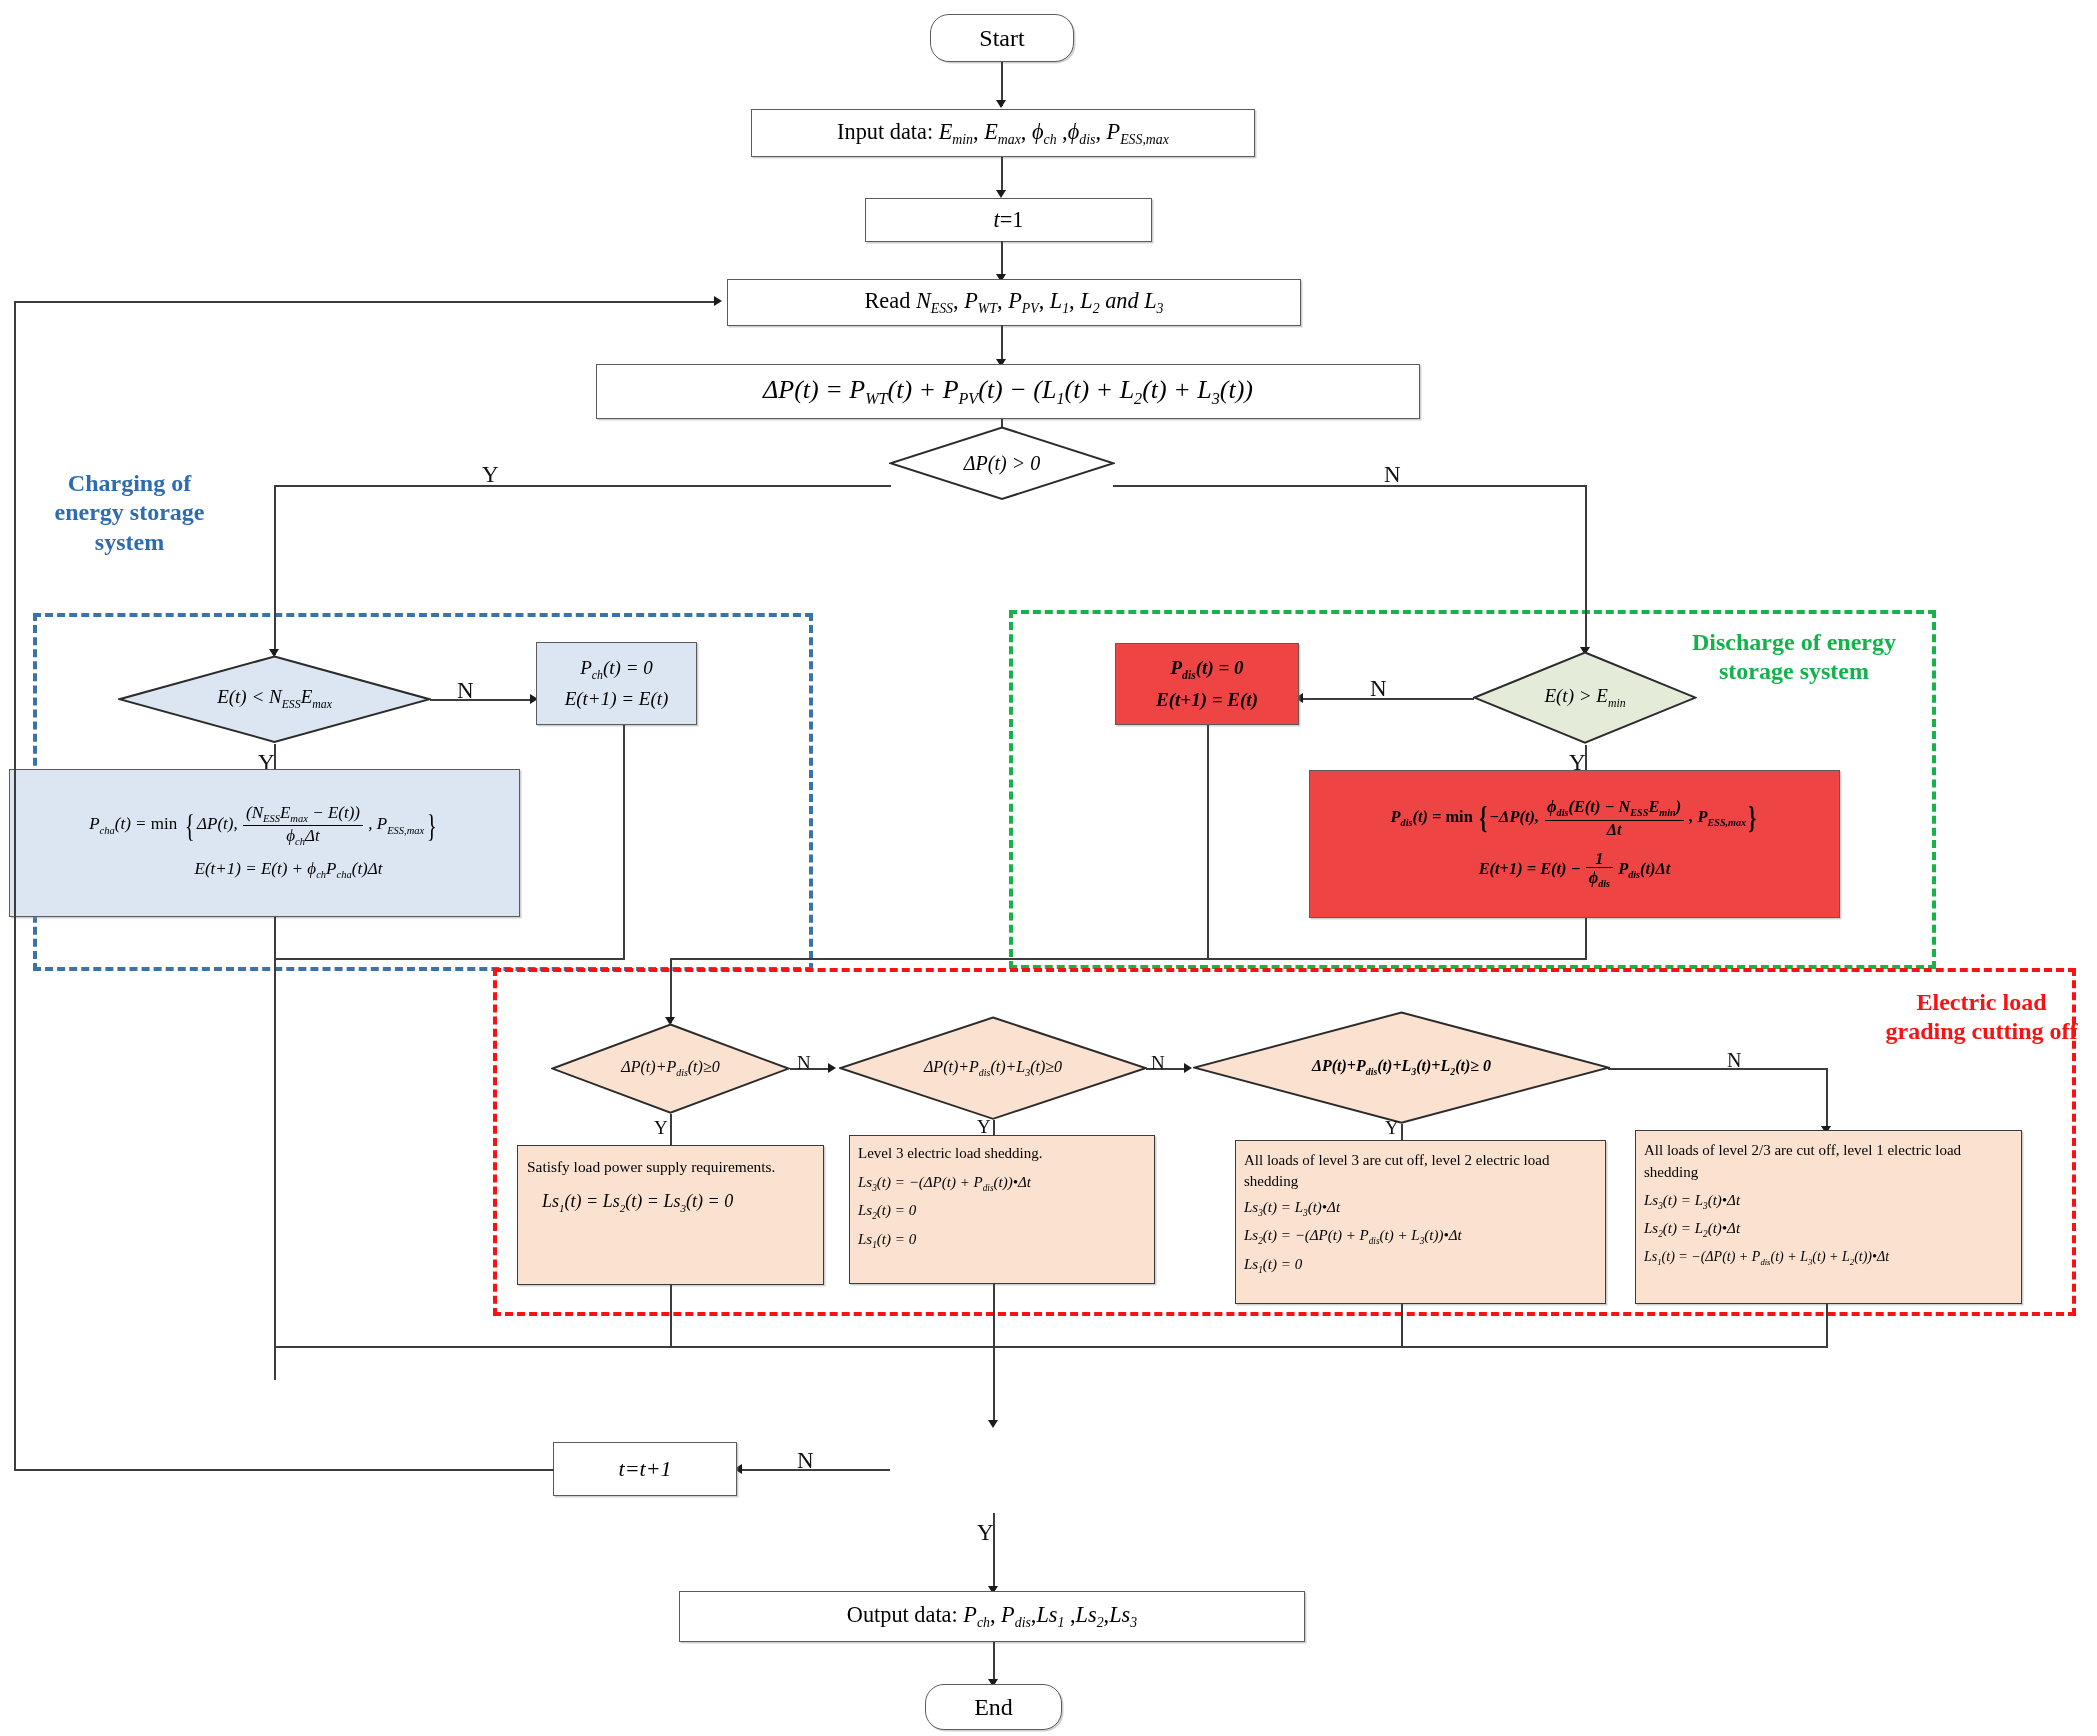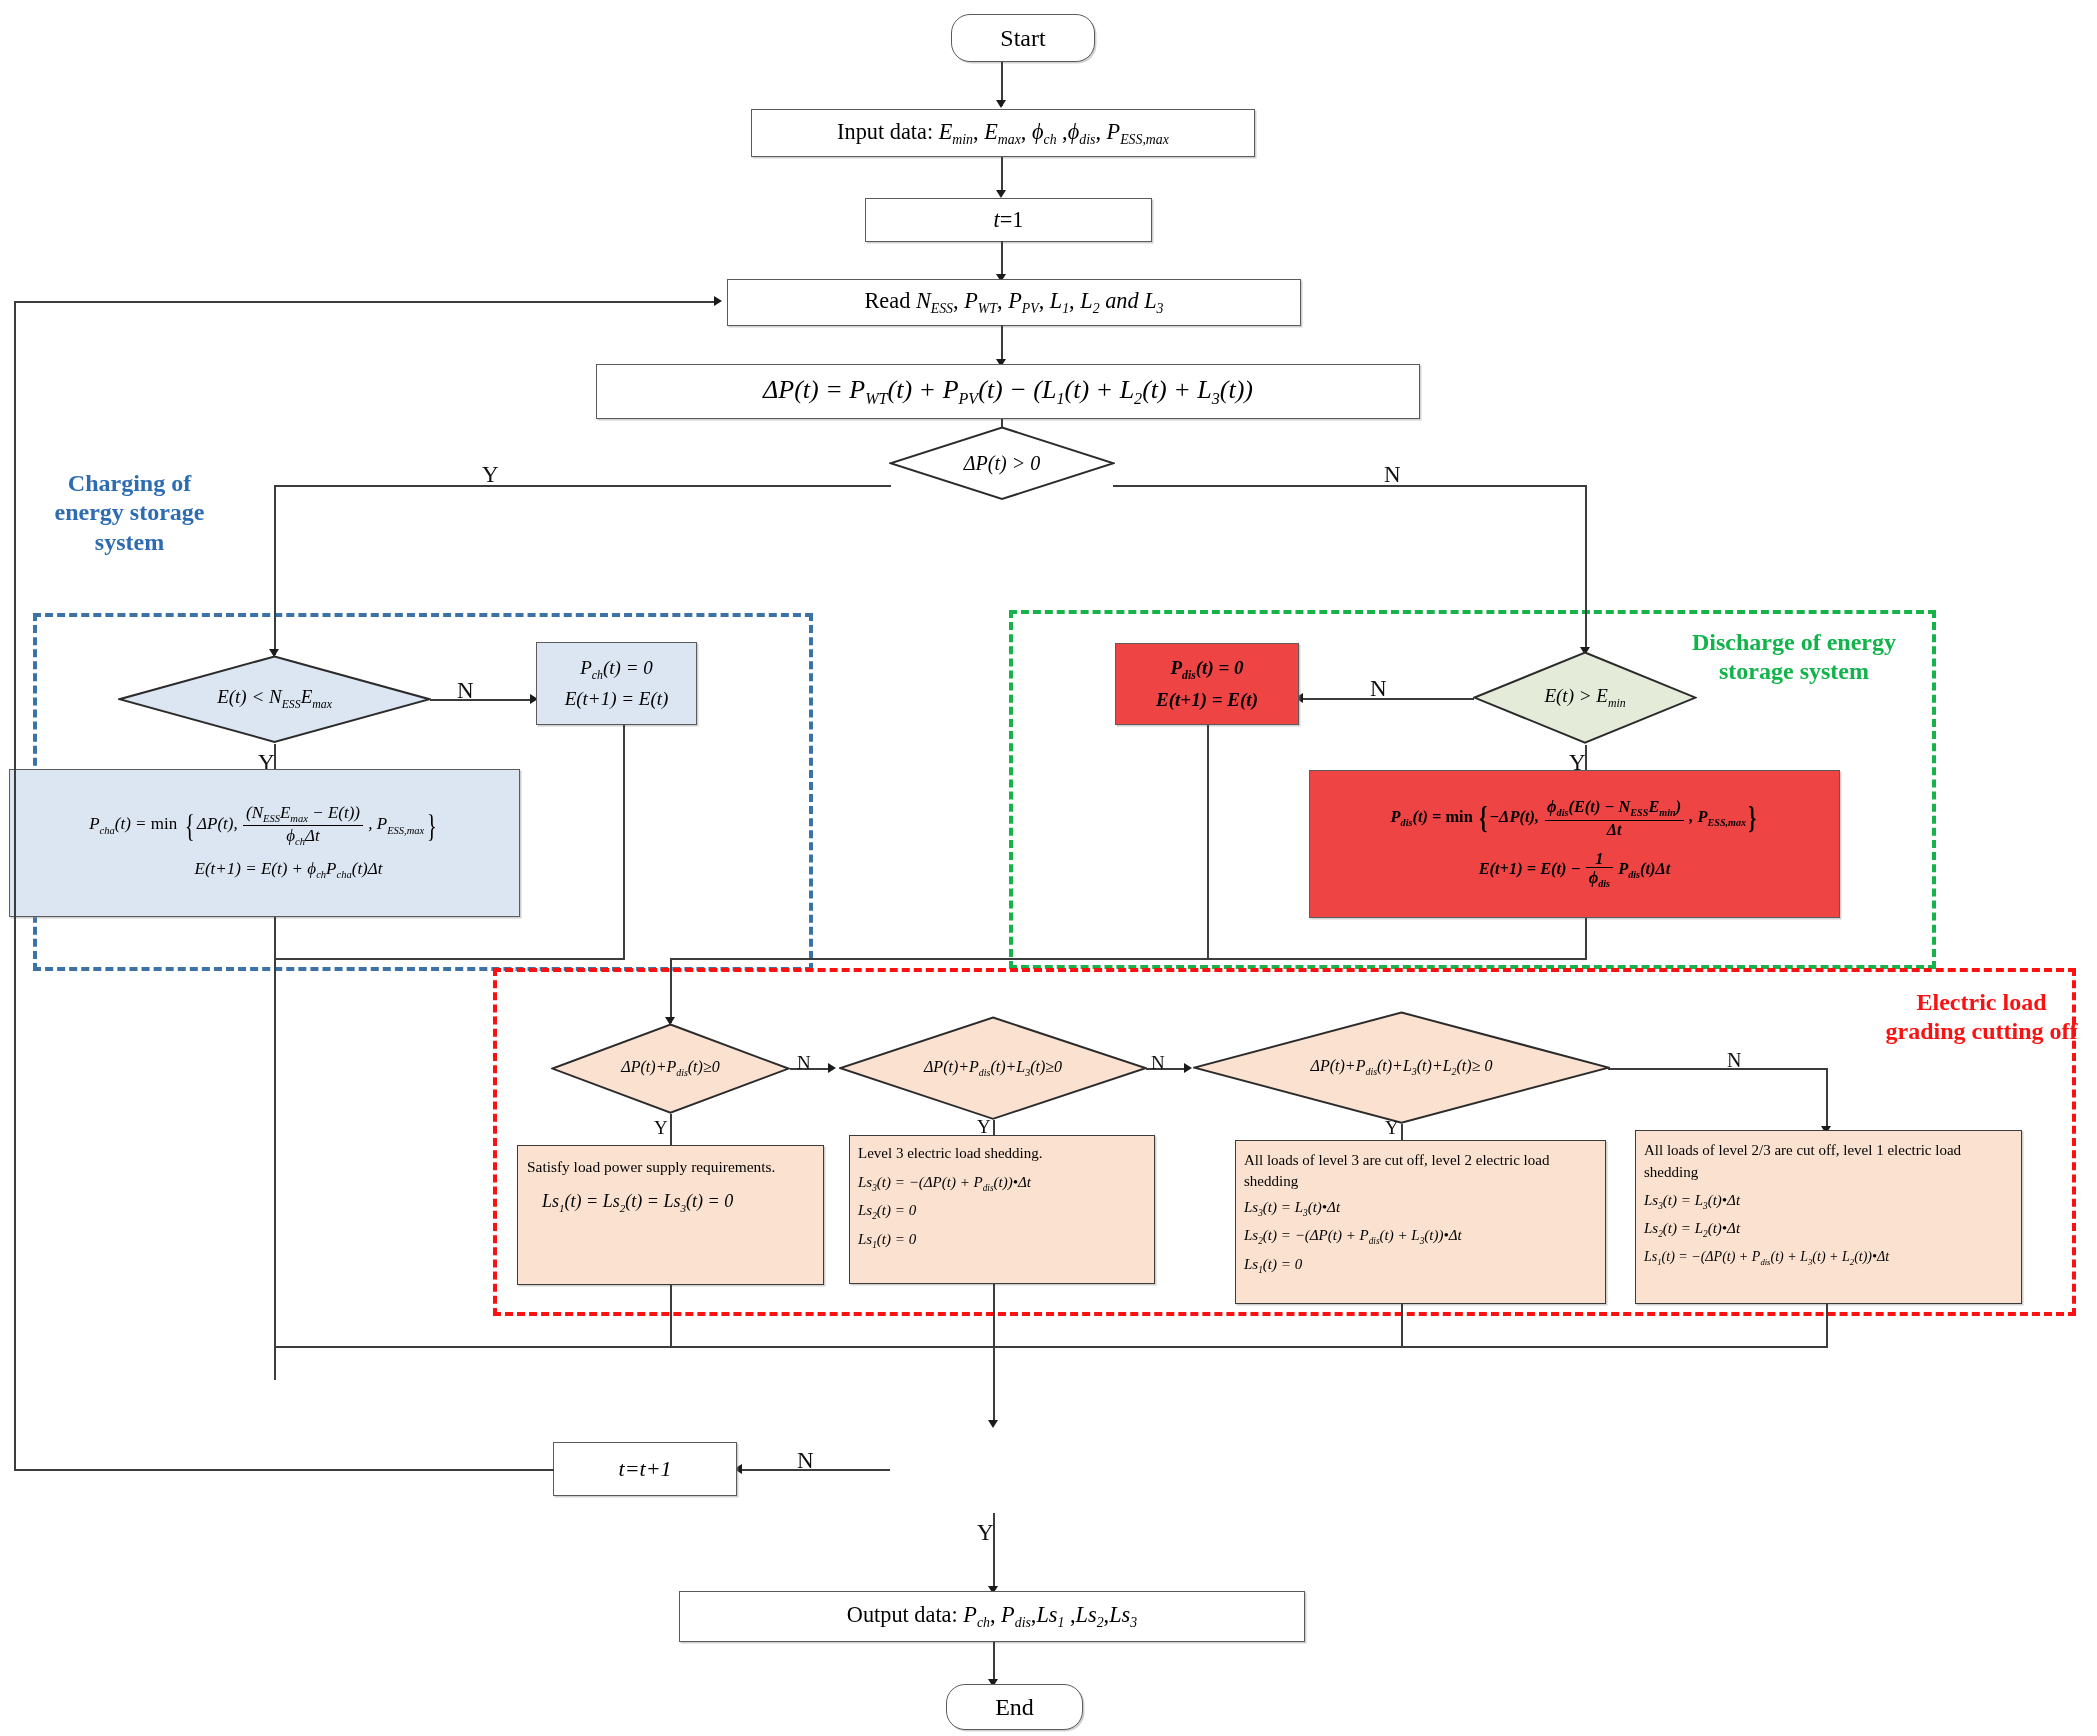--- a/index.html
+++ b/index.html
@@ -4,21 +4,21 @@
 <style>
   html,body{margin:0;padding:0;background:#ffffff;}
   body{font-family:"Liberation Serif", serif;}
   #stage{position:relative;width:2097px;height:1736px;background:#fff;overflow:hidden;}
 
   
   .node{position:absolute;box-sizing:border-box;display:flex;align-items:center;justify-content:center;
         text-align:center;color:#000;line-height:1.25;}
   .proc{border:1.5px solid #5b5b5b;background:#ffffff;box-shadow:1.5px 1.5px 0 rgba(150,150,150,.45);}
   .term{border:1.5px solid #5b5b5b;background:#ffffff;border-radius:19px;
-        box-shadow:1.5px 1.5px 0 rgba(150,150,150,.45);margin-left:21px;}
+        box-shadow:1.5px 1.5px 0 rgba(150,150,150,.45);}
   .blue{background:#dce6f2;border:1.5px solid #5b5b5b;box-shadow:1.5px 1.5px 0 rgba(150,150,150,.45);}
   .green{background:#ef4444;border:1.5px solid #5b5b5b;box-shadow:1.5px 1.5px 0 rgba(150,150,150,.45);font-weight:bold;}
   .orange{background:#fbe2d0;border:1.5px solid #3b3b3b;box-shadow:1.5px 1.5px 0 rgba(150,150,150,.45);}
 
   .lefttext{justify-content:flex-start;text-align:left;}
   .padl{padding:5px 7px;}
 
   
   .dia{position:absolute;box-sizing:border-box;}
   .dia .shape{position:absolute;inset:0;}
@@ -256,21 +256,21 @@
       <span class="m">
         Δ<span class="m">P</span>(<span class="m">t</span>)+<span class="m">P</span><sub>dis</sub>(<span class="m">t</span>)+<span class="m">L</span><sub>3</sub>(<span class="m">t</span>)≥0
       </span>
     </div>
   </div>
 
   <div class="ln lnh" style="left:1146px;top:1068px;width:38px;"></div>
   <div class="yn" style="left:1151px;top:1052px;font-size:19px;">N</div>
   <div class="arw arw-r" style="left:1184px;top:1063px;"></div>
 
-  <div class="dia" style="left:1193px;top:1011px;width:417px;height:113px;">
+  <div class="dia" style="left:1193px;top:1011px;width:417px;height:113px;font-weight:bold;">
     <svg class="shape" viewBox="0 0 840 228" preserveAspectRatio="none">
       <polygon points="420,3 837,114 420,225 3,114" fill="#fbe2d0" stroke="#2b2b2b" stroke-width="4"></polygon>
     </svg>
     <div class="lbl" style="font-size:16px;">
       <span class="m">
         Δ<span class="m">P</span>(<span class="m">t</span>)+<span class="m">P</span><sub>dis</sub>(<span class="m">t</span>)+<span class="m">L</span><sub>3</sub>(<span class="m">t</span>)+<span class="m">L</span><sub>2</sub>(<span class="m">t</span>)≥ 0
       </span>
     </div>
   </div>
 

